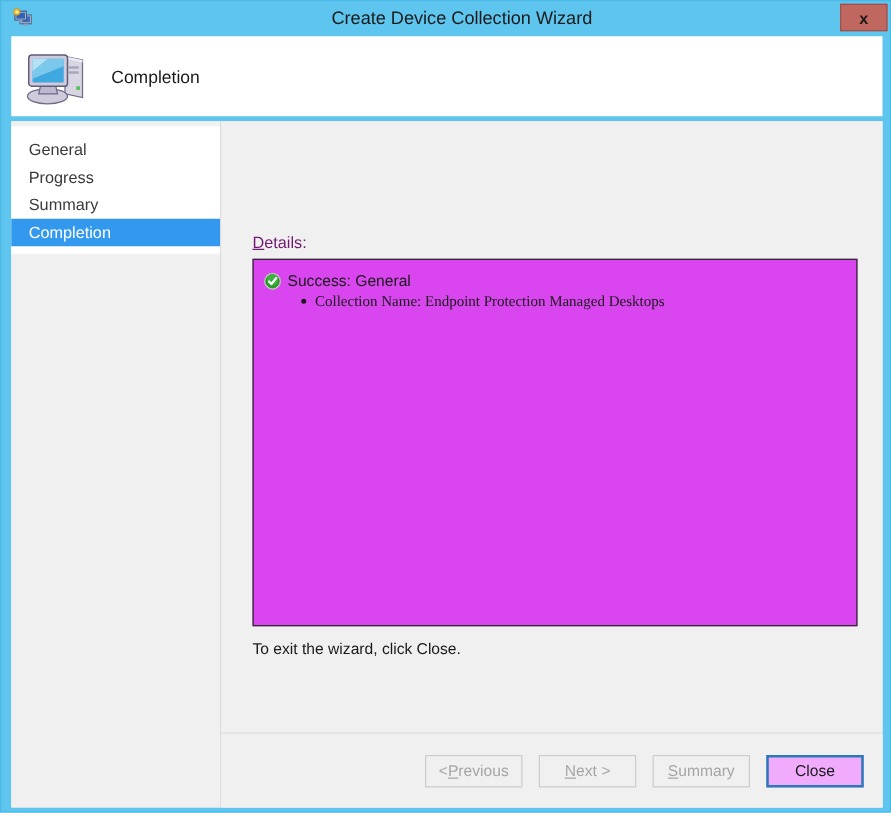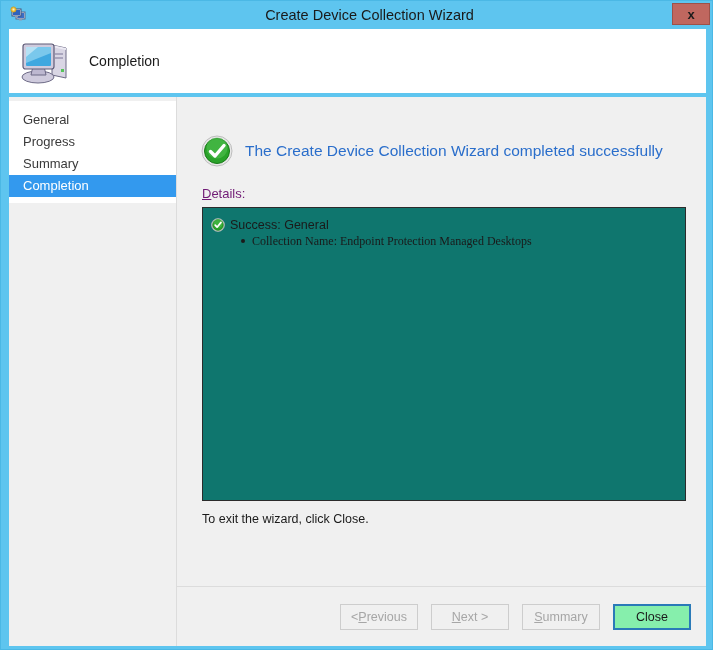--- a/index.html
+++ b/index.html
@@ -184,21 +184,21 @@
     color: #701a75;
   }
   .details-label u { text-decoration: underline; }
 
   .details-box {
     position: absolute;
     left: 25px;
     top: 110px;
     width: 484px;
     height: 294px;
-    background: #0f766e;
+    background: #d946ef;
     border: 1px solid #2b2b2b;
     box-sizing: border-box;
     overflow: hidden;
   }
   .detail-entry {
     position: relative;
     padding: 9px 0 0 8px;
   }
   .detail-head {
     display: flex;
@@ -284,21 +284,21 @@
     align-items: center;
     justify-content: center;
     background: #f0f0f0;
     border: 1px solid #cdcdcd;
     color: #a6a6a6;
     cursor: default;
     white-space: nowrap;
   }
   .btn u { text-decoration: underline; }
   .btn.enabled {
-    background: #86efac;
+    background: #f0abfc;
     border: 2px solid #2a7ab8;
     color: #1a1a1a;
   }
   #btn-previous { left: 163px; }
   #btn-next     { left: 254px; }
   #btn-summary  { left: 345px; }
   #btn-close    { left: 436px; }
 </style>
 </head>
 <body>
@@ -351,31 +351,20 @@
         <div class="nav-item">General</div>
         <div class="nav-item">Progress</div>
         <div class="nav-item">Summary</div>
         <div class="nav-item selected">Completion</div>
       </div>
     </div>
     <div class="col-divider"></div>
 
     <div class="content-col">
 
-      <div class="success-row">
-        <span class="success-icon">
-          <svg width="32" height="32" viewBox="0 0 32 32">
-            <circle cx="16" cy="16" r="15" fill="#e8e8e8" stroke="#bdbdbd" stroke-width="1"></circle>
-            <circle cx="16" cy="16" r="12.5" fill="#2aa32a" stroke="#177a17" stroke-width="1"></circle>
-            <circle cx="16" cy="13" r="10.5" fill="#54c254" opacity="0.55"></circle>
-            <path d="M9.5 16.5 L14 21 L23 10.5" stroke="#ffffff" stroke-width="3.4" fill="none" stroke-linecap="round" stroke-linejoin="round"></path>
-          </svg>
-        </span>
-        <span class="success-text">The Create Device Collection Wizard completed successfully</span>
-      </div>
 
       <div class="details-label"><u>D</u><span>etails:</span></div>
 
       <div class="details-box">
         <div class="detail-entry">
           <div class="detail-head">
             <span class="detail-head-icon">
               <svg width="14" height="14" viewBox="0 0 14 14">
                 <circle cx="7" cy="7" r="6.5" fill="#dcdcdc" stroke="#b5b5b5" stroke-width="0.6"></circle>
                 <circle cx="7" cy="7" r="5.4" fill="#2aa32a" stroke="#177a17" stroke-width="0.6"></circle>

